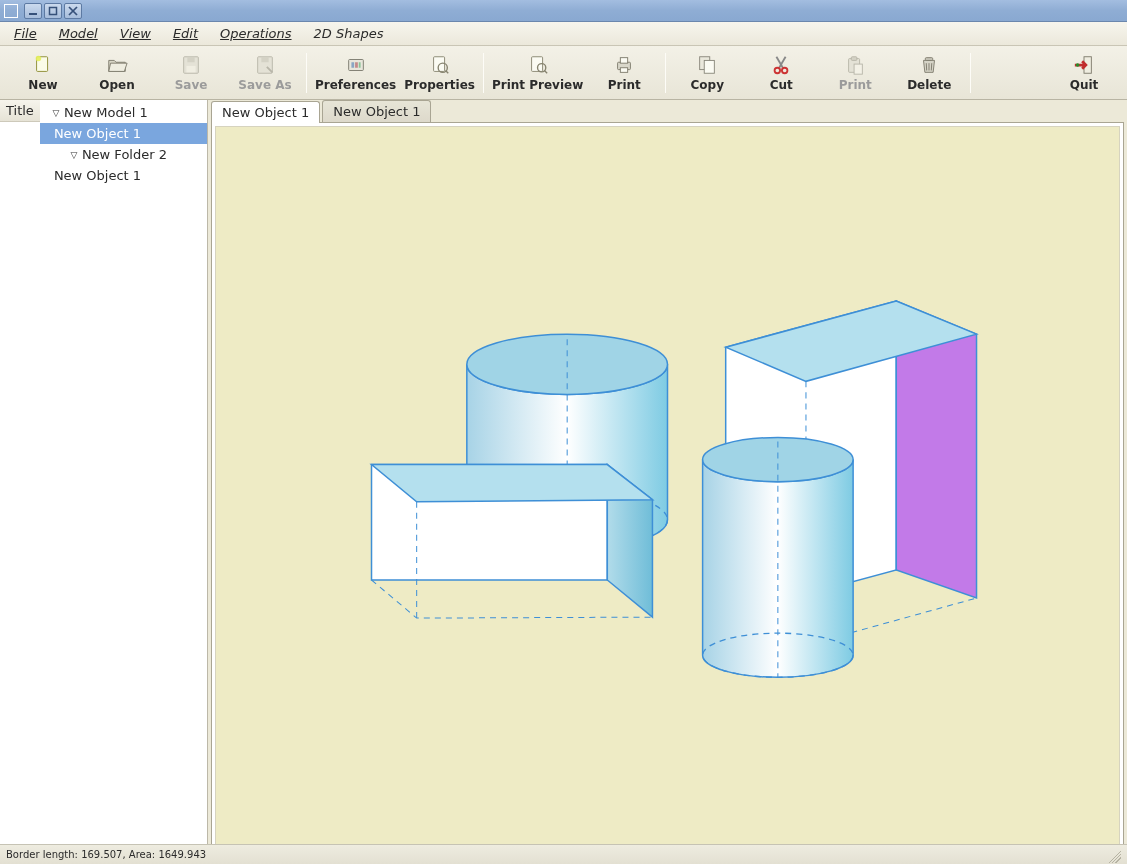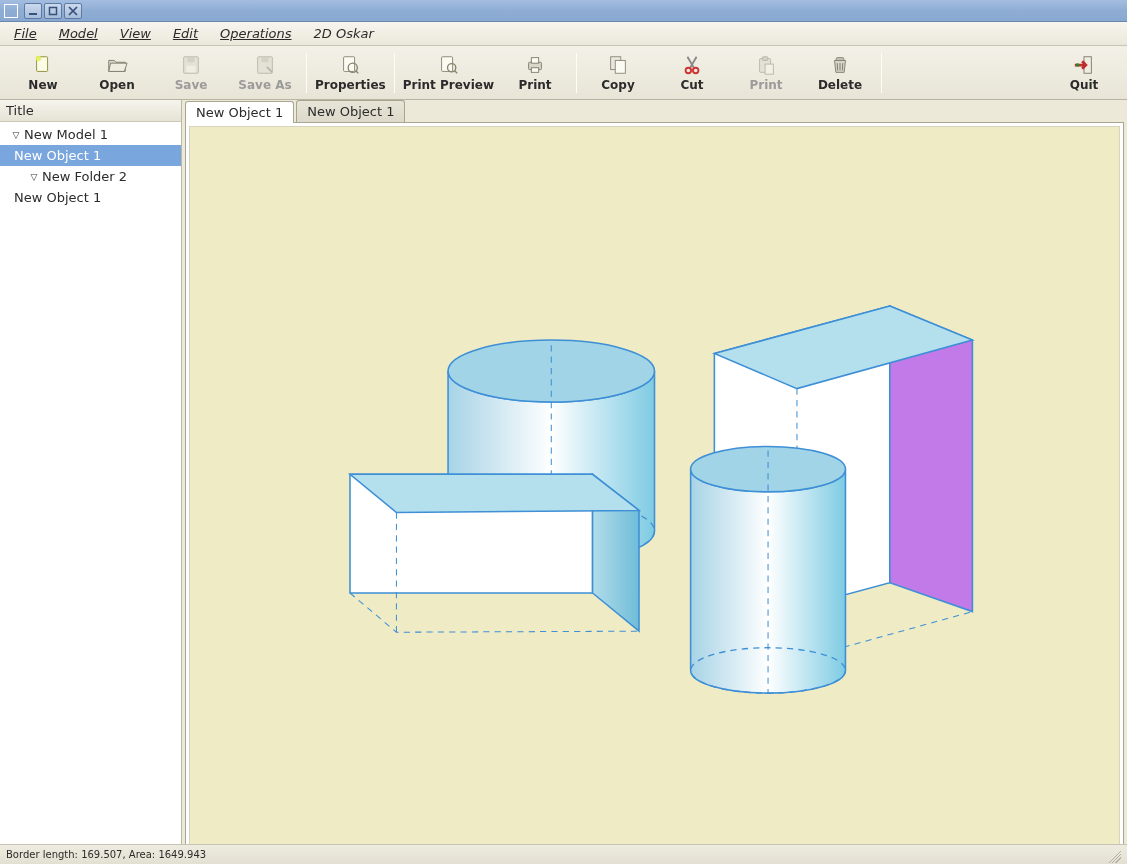--- a/index.html
+++ b/index.html
@@ -68,23 +68,23 @@
 .tsep {
   width: 1px; height: 40px; background: #c6c3b4; margin: 0 4px;
   border-right: 1px solid #fdfcf7;
 }
 
 
 .mainarea {
   flex: 1; display: flex; min-height: 0;
 }
 .treepanel {
-  width: 182px; background: #fff;
+  width: 208px; background: #fff;
   border-right: 1px solid #bcb8a8;
-  display: flex; flex-direction: column;
+  display: flex; flex-direction: row;
 }
 .tree-header {
   height: 22px; padding: 3px 6px;
   background: linear-gradient(#f6f4ec,#e6e3d6);
   border-bottom: 1px solid #cdc9ba;
   font-size: 13px;
 }
 .tree {
   flex: 1; overflow: auto; font-size: 13px; padding-top: 2px;
 }
@@ -170,21 +170,21 @@
     </div>
   </div>
 </div>
 
 <div class="menubar">
   <div class="mitem"><span class="ul">File</span></div>
   <div class="mitem"><span class="ul">Model</span></div>
   <div class="mitem"><span class="ul">View</span></div>
   <div class="mitem"><span class="ul">Edit</span></div>
   <div class="mitem"><span class="ul">Operations</span></div>
-  <div class="mitem"><span>2D Oskar</span></div>
+  <div class="mitem"><span>2D Shapes</span></div>
 </div>
 
 <div class="toolbar">
   <div class="tbtn">
     <svg class="ticon" viewBox="0 0 24 24">
         <rect x="5" y="3" width="12" height="16" rx="1" fill="#fbfce8" stroke="#8a8a2e"></rect>
         <circle cx="7" cy="5" r="3" fill="#e4ef5c" opacity="0.9"></circle>
       </svg>
     <span>New</span>
   </div>
@@ -205,20 +205,29 @@
   </div>
   <div class="tbtn disabled">
     <svg class="ticon" viewBox="0 0 24 24">
         <rect x="4" y="3" width="16" height="18" rx="1" fill="#e4e2d6" stroke="#b8b6a9"></rect>
         <rect x="8" y="3" width="8" height="6" fill="#d4d2c5"></rect>
         <path d="M14 14 l6 6" stroke="#b8b6a9" stroke-width="2"></path>
       </svg>
     <span>Save As</span>
   </div>
   <div class="tsep"></div>
+  <div class="tbtn">
+    <svg class="ticon" viewBox="0 0 24 24">
+        <rect x="4" y="6" width="16" height="12" rx="1" fill="#e8e6db" stroke="#7a786c"></rect>
+        <rect x="7" y="9" width="3" height="6" fill="#8aa5c4"></rect>
+        <rect x="11" y="9" width="3" height="6" fill="#c48a8a"></rect>
+        <rect x="15" y="9" width="2" height="6" fill="#8ac497"></rect>
+      </svg>
+    <span>Preferences</span>
+  </div>
   <div class="tbtn">
     <svg class="ticon" viewBox="0 0 24 24">
         <rect x="5" y="3" width="12" height="16" rx="1" fill="#fbfbf3" stroke="#86836f"></rect>
         <circle cx="15" cy="15" r="5" fill="none" stroke="#86836f" stroke-width="1.5"></circle>
         <line x1="18" y1="18" x2="21" y2="21" stroke="#86836f" stroke-width="1.5"></line>
       </svg>
     <span>Properties</span>
   </div>
   <div class="tsep"></div>
   <div class="tbtn" style="min-width:96px">

